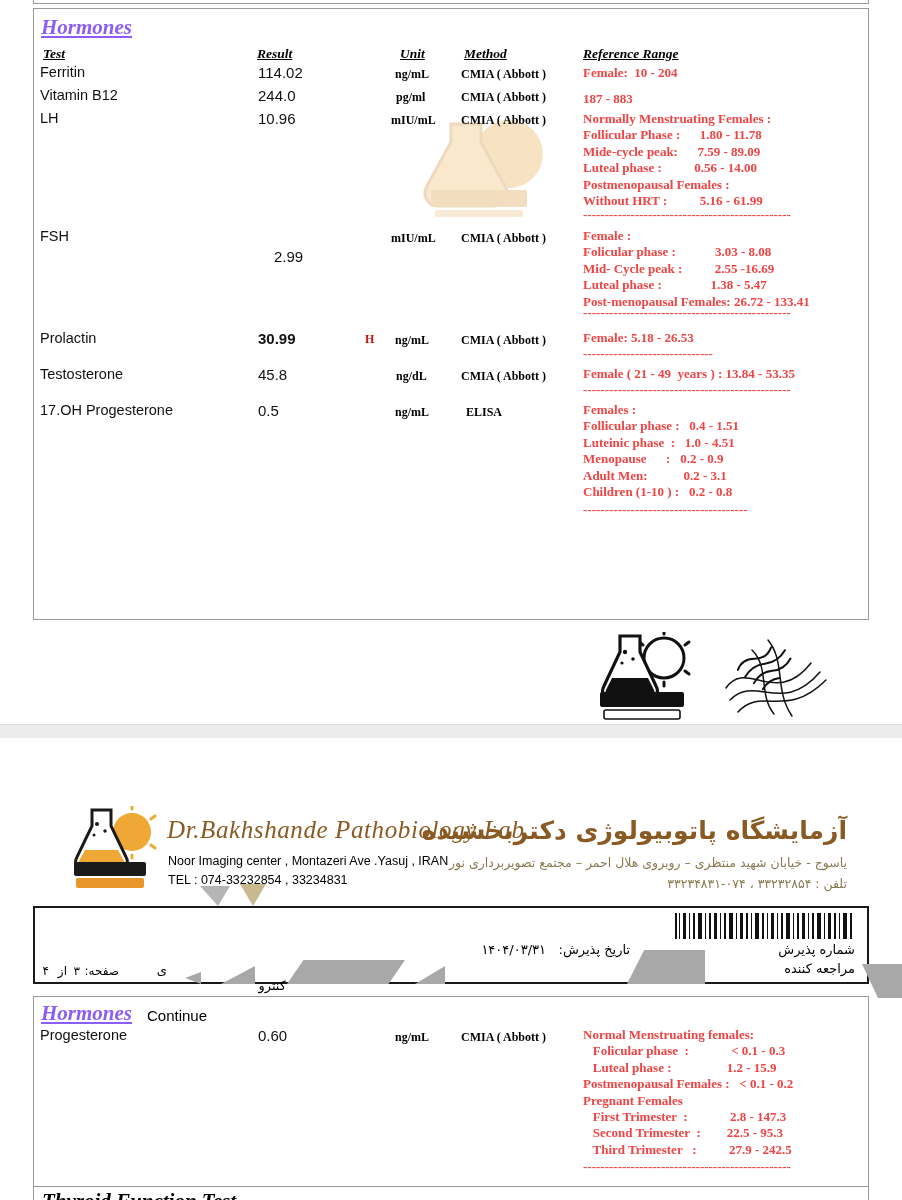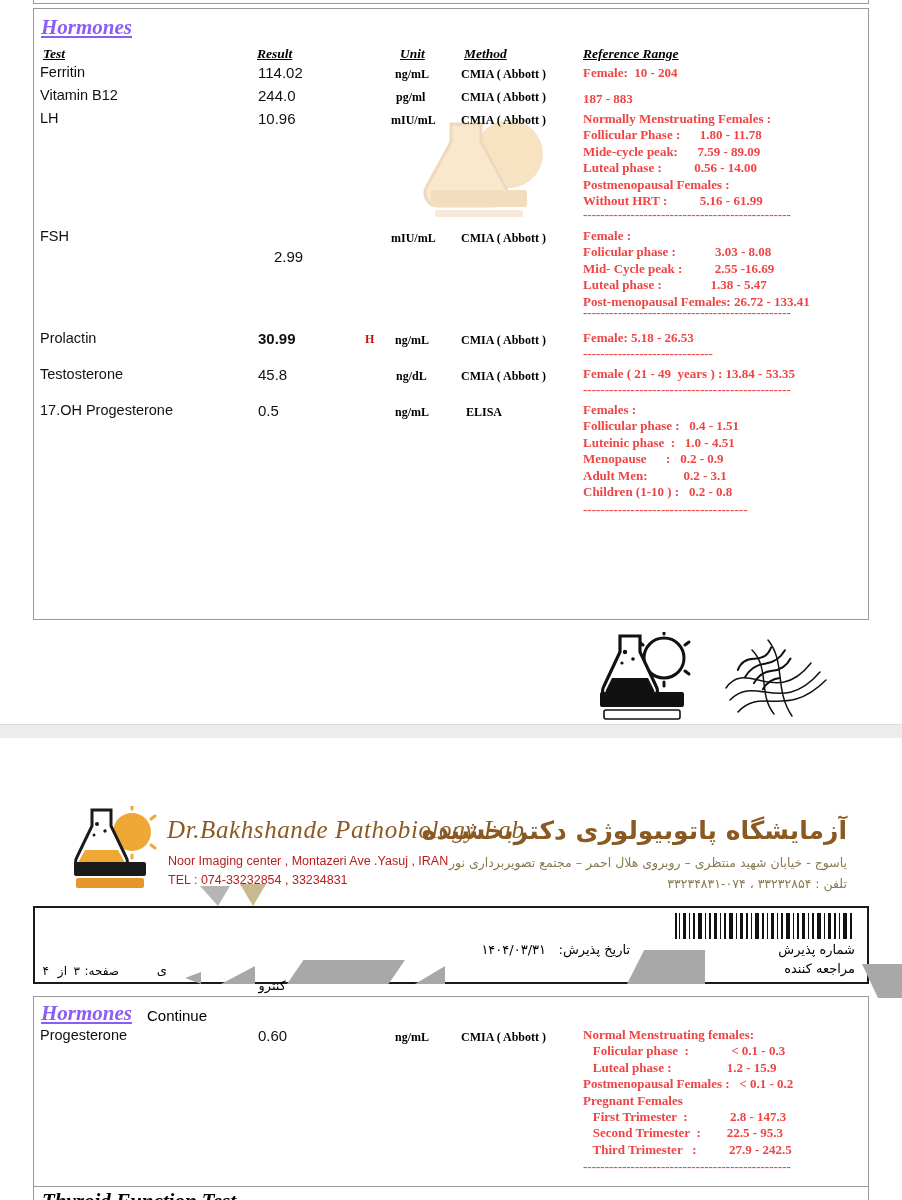--- a/index.html
+++ b/index.html
@@ -101,21 +101,21 @@
   .lab-en-name{
     position:absolute;
     font-family:"Liberation Serif", serif;
     font-style:italic;font-size:25px;
     color:#8a5a22;white-space:nowrap;
     letter-spacing:.6px;
   }
   .lab-en-sub{
     position:absolute;
     font-family:"Liberation Sans", sans-serif;
-    font-size:12.5px;color:#b91c1c;white-space:nowrap;
+    font-size:12.5px;color:#000000;white-space:nowrap;
   }
   .lab-fa-name{
     position:absolute;
     font-family:"DejaVu Sans", sans-serif;
     font-weight:bold;font-size:25px;color:#8a5a22;
     direction:rtl;white-space:nowrap;text-align:right;
   }
   .lab-fa-sub{
     position:absolute;
     font-family:"DejaVu Sans", sans-serif;

